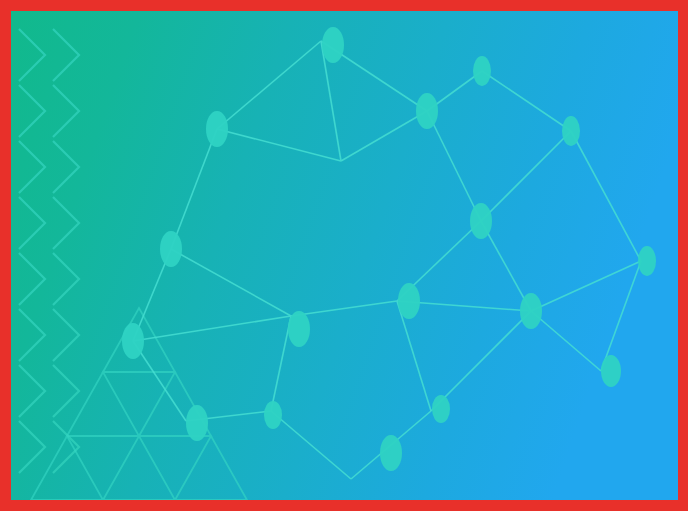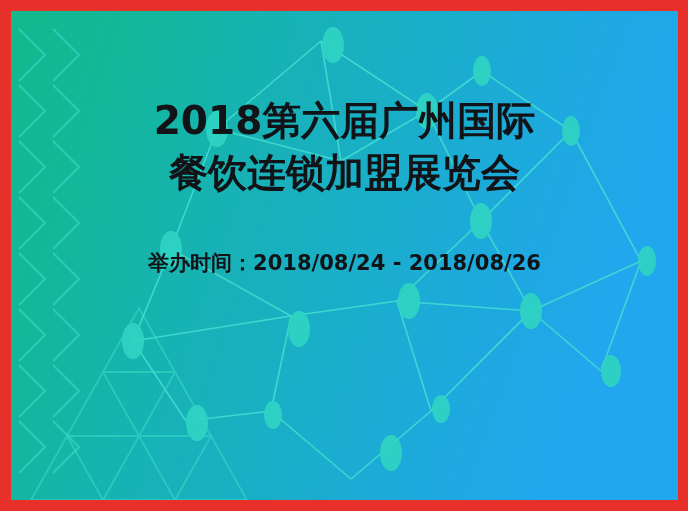--- a/index.html
+++ b/index.html
@@ -170,20 +170,15 @@
         <ellipse cx="186" cy="412" rx="11" ry="18"></ellipse>
         <ellipse cx="380" cy="442" rx="11" ry="18"></ellipse>
         <ellipse cx="600" cy="360" rx="10" ry="16"></ellipse>
         <ellipse cx="636" cy="250" rx="9" ry="15"></ellipse>
         <ellipse cx="560" cy="120" rx="9" ry="15"></ellipse>
         <ellipse cx="262" cy="404" rx="9" ry="14"></ellipse>
         <ellipse cx="430" cy="398" rx="9" ry="14"></ellipse>
       </g>
     </svg>
 
-    <div id="text-block">
-      <div class="title-line">2018第六届广州国际</div>
-      <div class="title-line">餐饮连锁加盟展览会</div>
-      <div id="subtitle">举办时间：2018/08/24 - 2018/08/26</div>
-    </div>
 
   </div>
 </div>
 
 </body></html>

